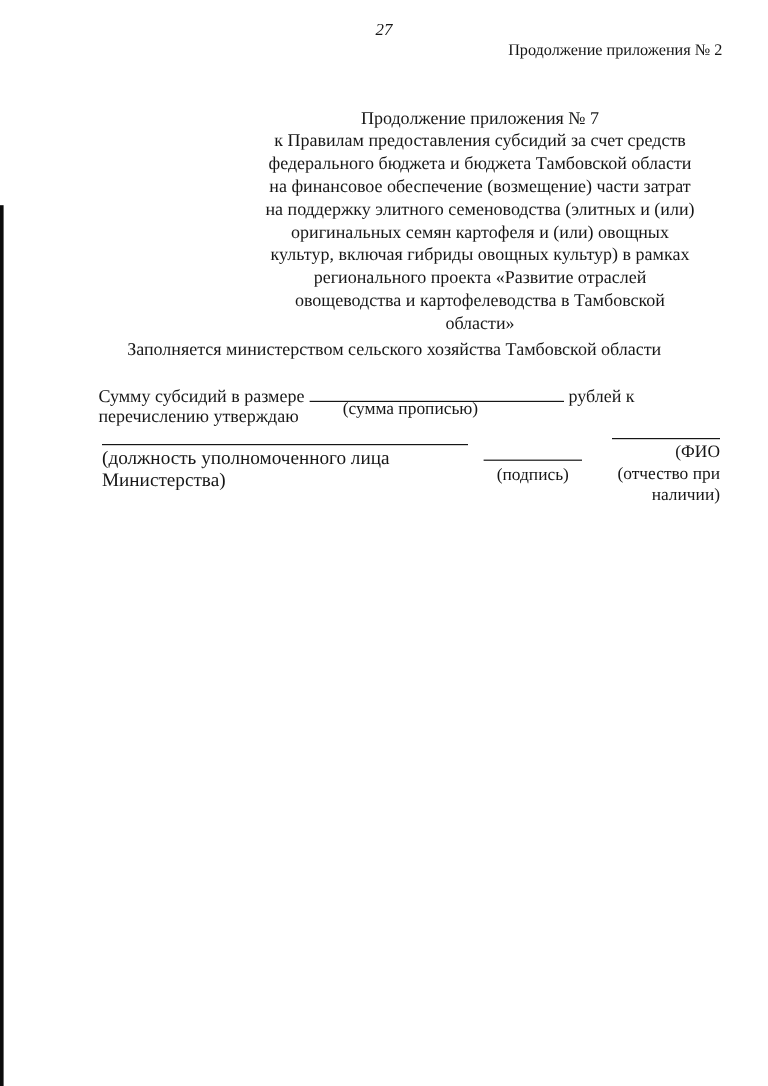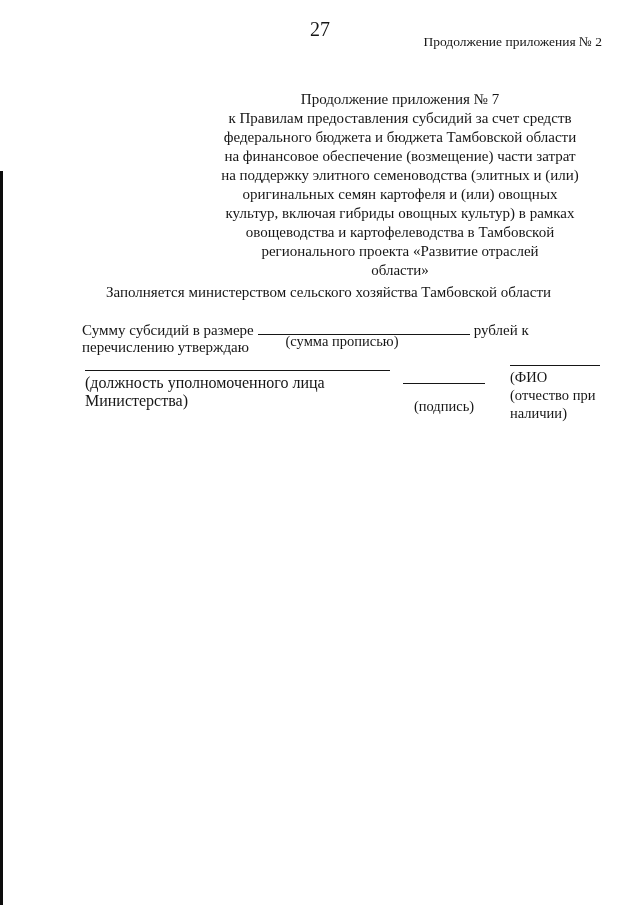--- a/index.html
+++ b/index.html
@@ -17,21 +17,22 @@
     color: #161616;
     font-size: 15px;
     overflow: hidden;
   }
   .page-number {
     position: absolute;
     top: 18px;
     left: 0;
     width: 100%;
     text-align: center;
-    font-size: 20px;
+    font-size: 14px;
+    font-style: italic;
   }
   .header-right {
     position: absolute;
     top: 34px;
     right: 38px;
     font-size: 13.5px;
     text-align: right;
     margin-left: 10px;
   }
   .heading-block {
@@ -87,32 +88,32 @@
     padding-top: 3px;
     font-size: 16px;
     line-height: 17.5px;
   }
   .sig-mid {
     position: absolute;
     top: 383px;
     left: 403px;
     width: 82px;
     border-top: 1px solid #161616;
-    padding-top: 14px;
+    padding-top: 4px;
     text-align: center;
     font-size: 14.5px;
   }
   .sig-right {
     position: absolute;
     top: 365px;
     left: 510px;
     width: 90px;
     border-top: 1px solid #161616;
     padding-top: 2px;
-    text-align: left;
+    text-align: right;
     font-size: 14.5px;
     line-height: 18px;
   }
   .date-line {
     position: absolute;
     top: 430px;
     left: 82px;
     font-size: 15px;
     white-space: nowrap;
   }
@@ -138,22 +139,22 @@
   <div class="header-right">Продолжение приложения № 2</div>
 
   <div class="heading-block">
     <div>Продолжение приложения № 7</div>
     <div>к Правилам предоставления субсидий за счет средств</div>
     <div>федерального бюджета и бюджета Тамбовской области</div>
     <div>на финансовое обеспечение (возмещение) части затрат</div>
     <div>на поддержку элитного семеноводства (элитных и (или)</div>
     <div>оригинальных семян картофеля и (или) овощных</div>
     <div>культур, включая гибриды овощных культур) в рамках</div>
+    <div>регионального проекта «Развитие отраслей</div>
     <div>овощеводства и картофелеводства в Тамбовской</div>
-    <div>регионального проекта «Развитие отраслей</div>
     <div>области»</div>
   </div>
 
   <div class="intro-line">Заполняется министерством сельского хозяйства Тамбовской области</div>
 
   <div class="sum-block">
     <div class="sum-row1">
       <span>Сумму субсидий в размере</span><span class="blank sum-blank"></span><span>рублей к</span>
     </div>
     <div>перечислению утверждаю</div>

